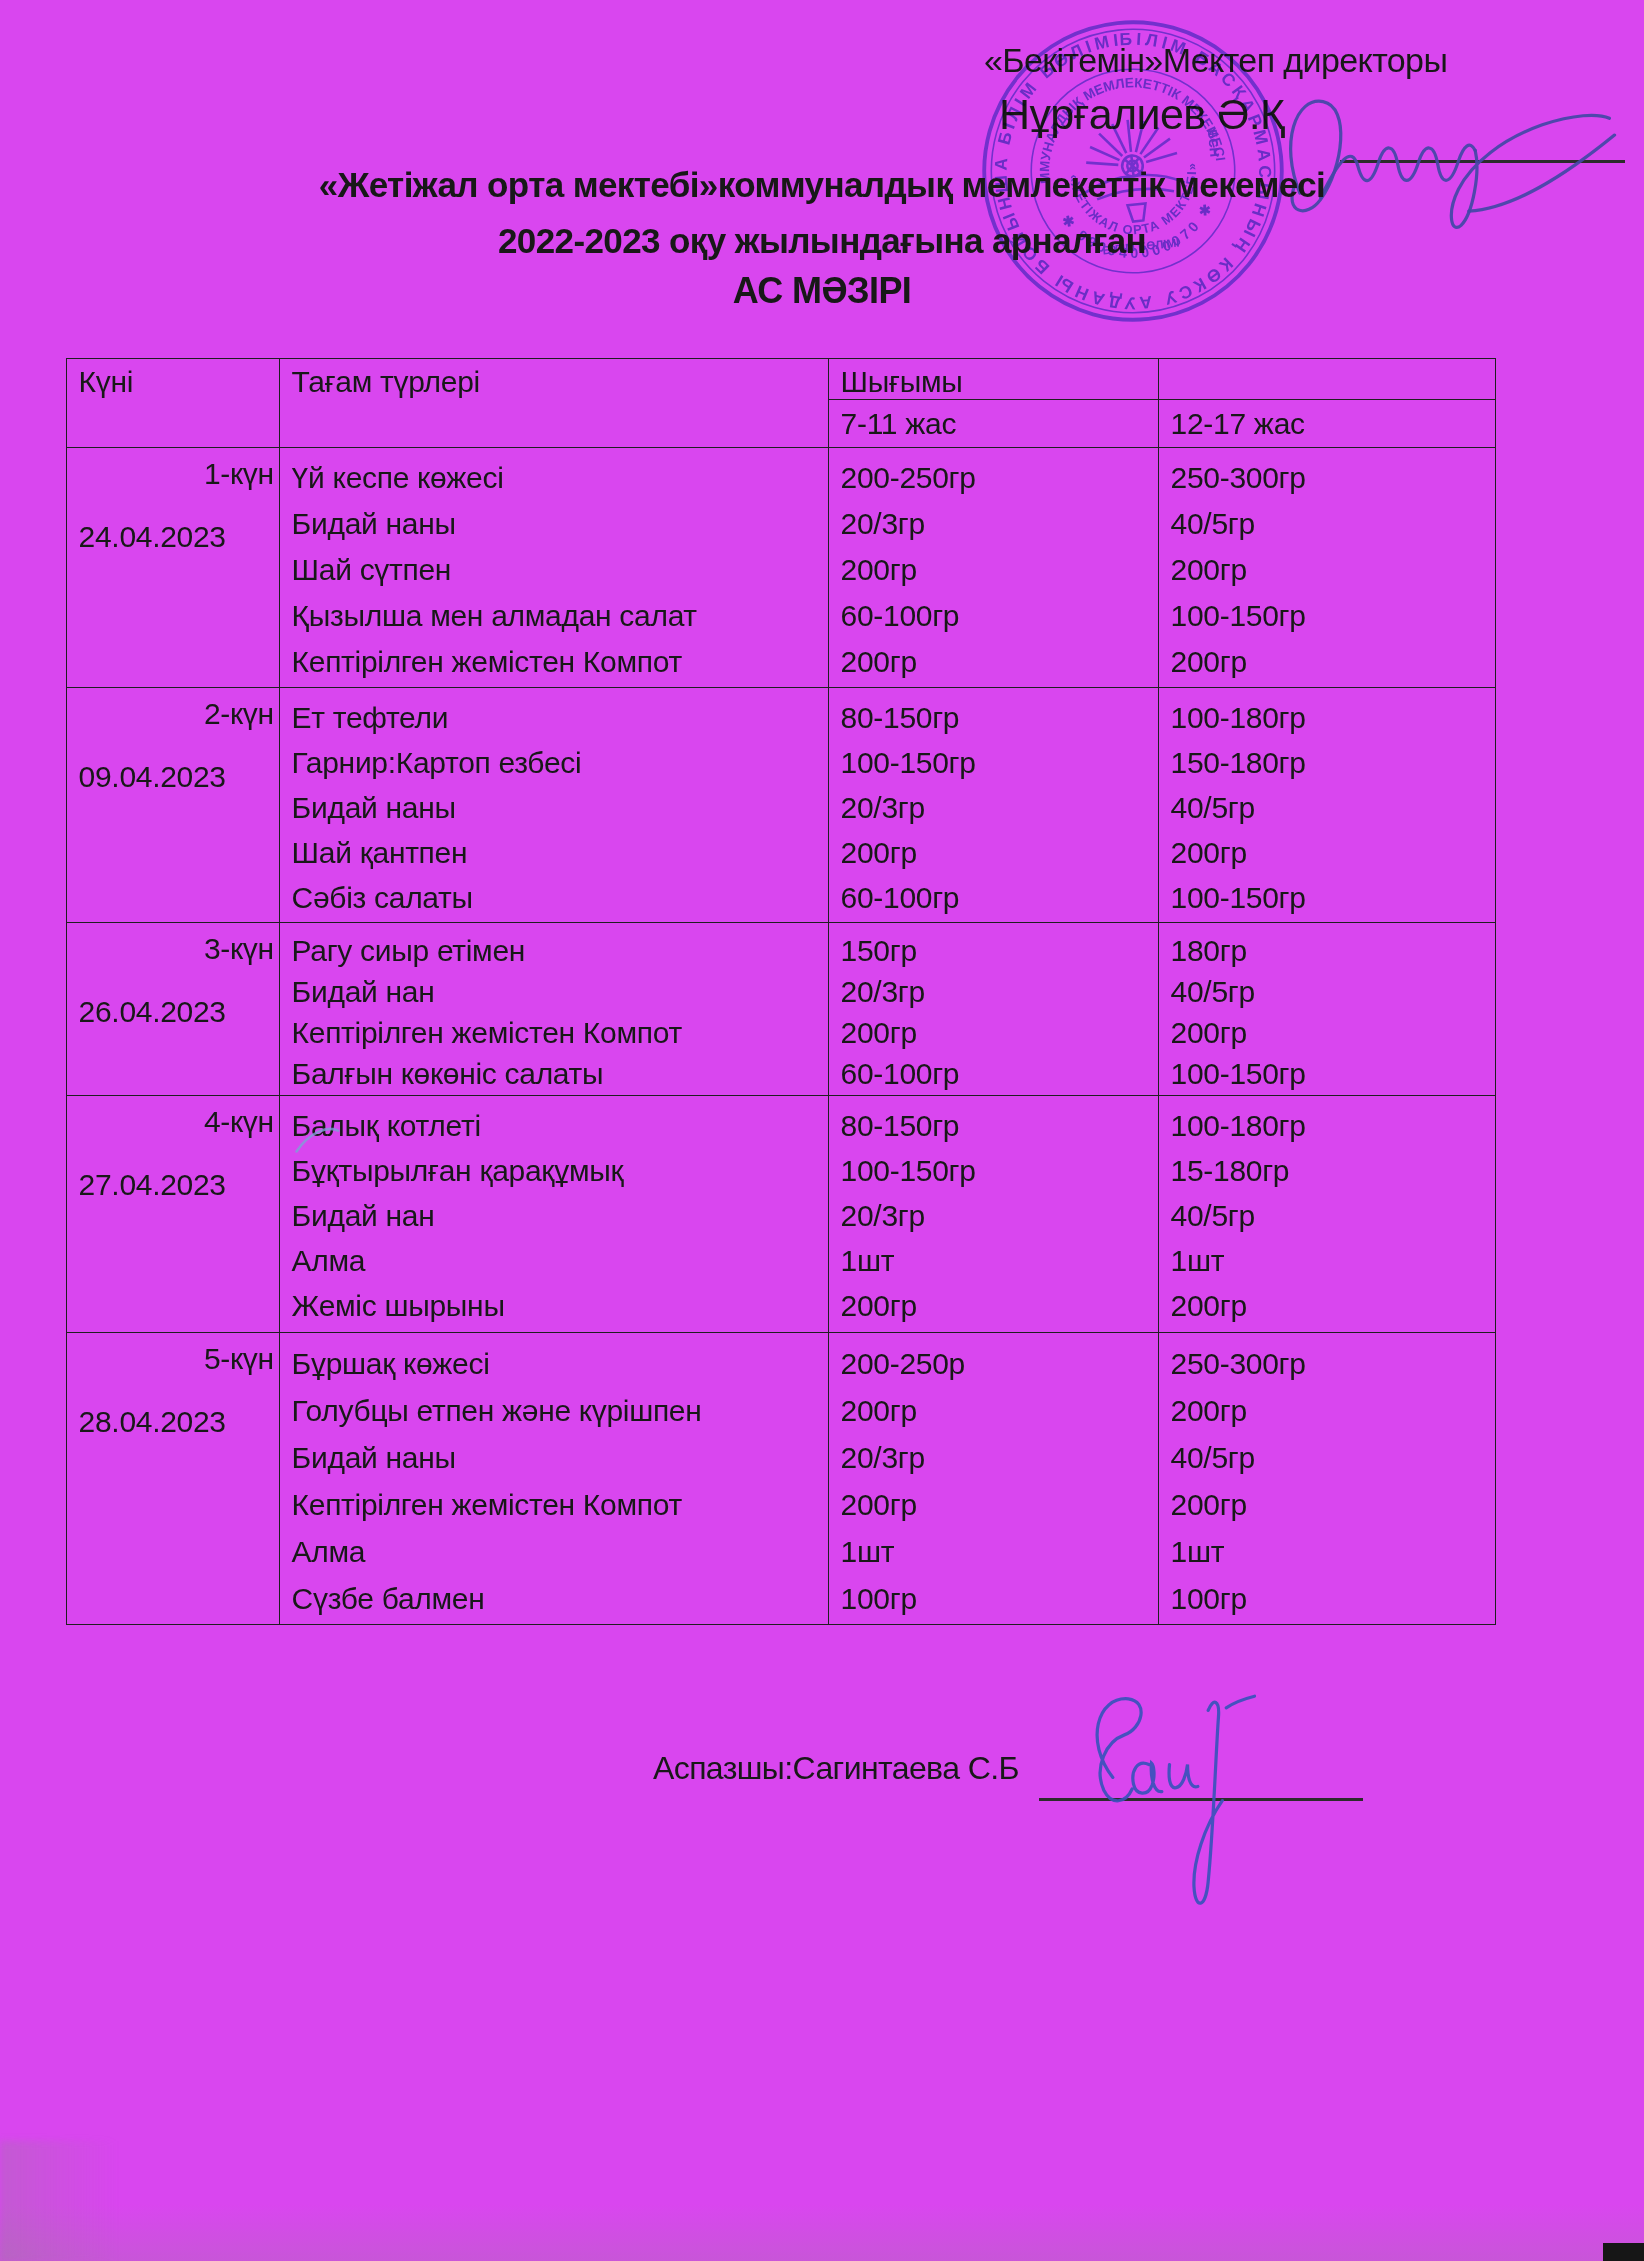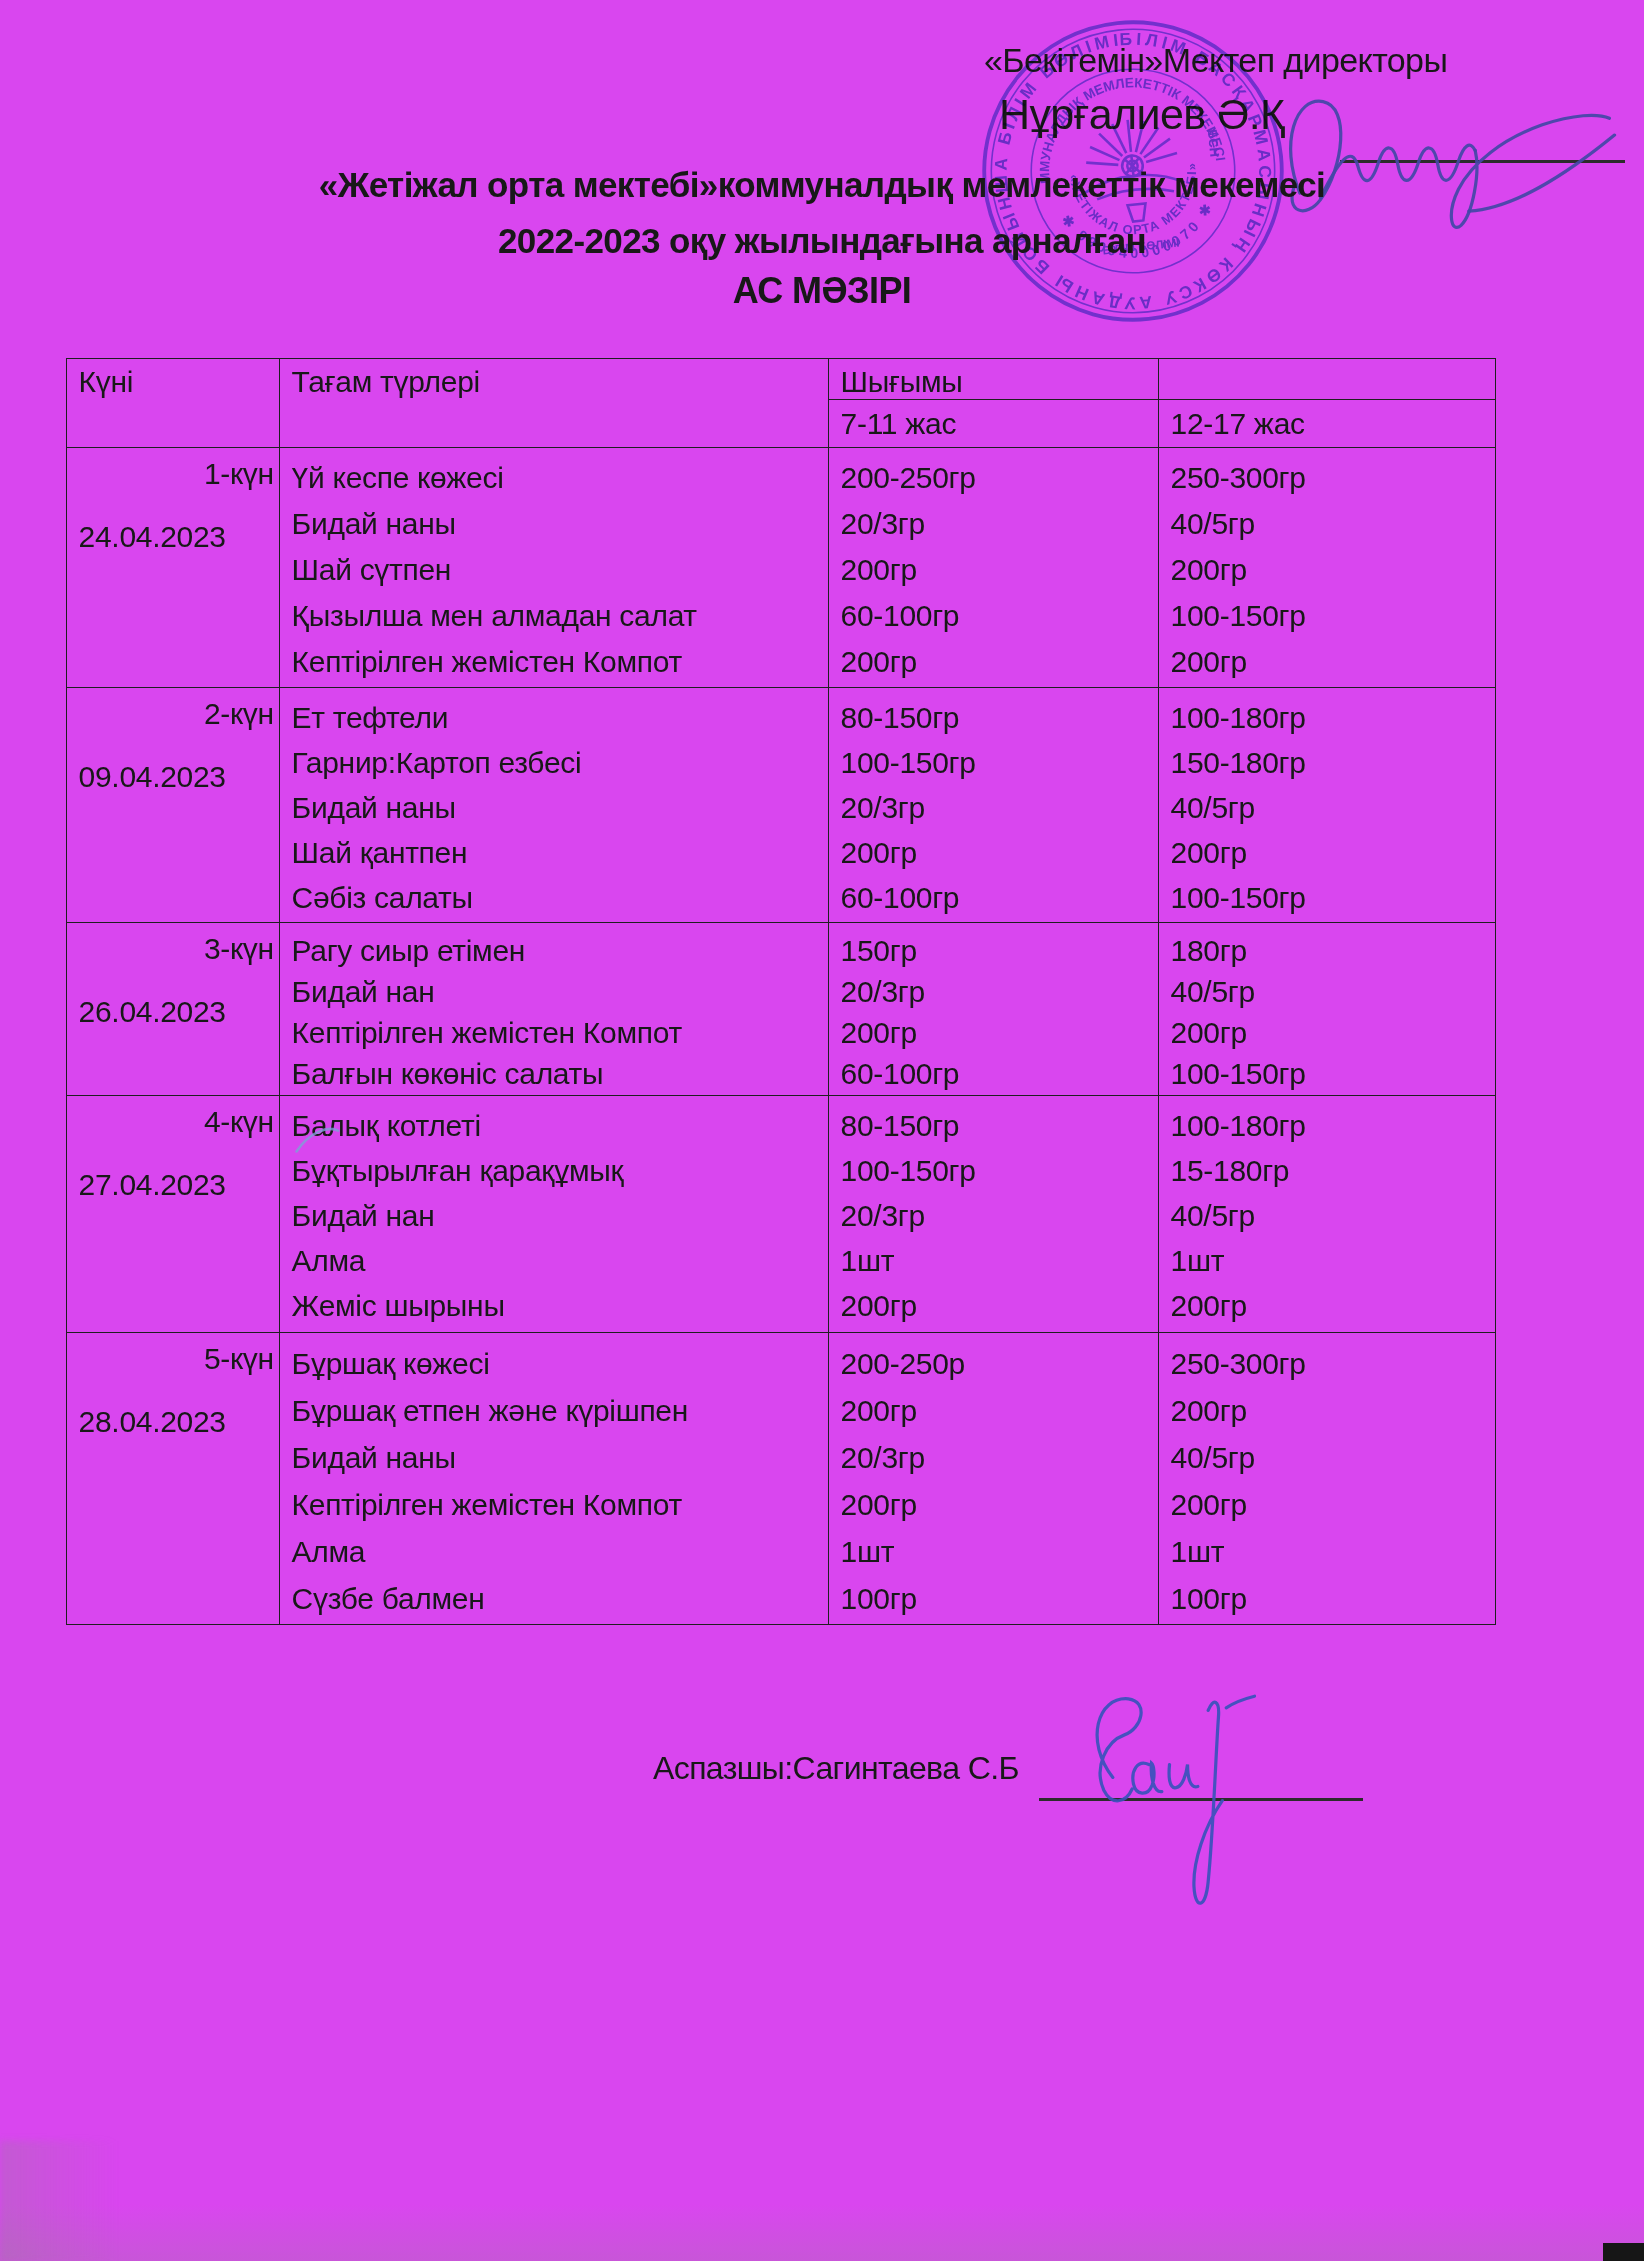--- a/index.html
+++ b/index.html
@@ -246,21 +246,21 @@
             <div class="line">200гр</div>
           </td>
     </tr>
         <tr style="height: 292px;">
       <td class="c-day">
         <div class="day">5-күн</div>
         <div class="date">28.04.2023</div>
       </td>
       <td class="c-dishes cell-lines" style="line-height: 47px;">
             <div class="line">Бұршақ көжесі</div>
-            <div class="line">Бұршақ етпен және күрішпен</div>
+            <div class="line">Голубцы етпен және күрішпен</div>
             <div class="line">Бидай наны</div>
             <div class="line">Кептірілген жемістен Компот</div>
             <div class="line">Алма</div>
             <div class="line">Сүзбе балмен</div>
           </td>
       <td class="c-p cell-lines" style="line-height: 47px;">
             <div class="line">200-250р</div>
             <div class="line">200гр</div>
             <div class="line">20/3гр</div>
             <div class="line">200гр</div>

